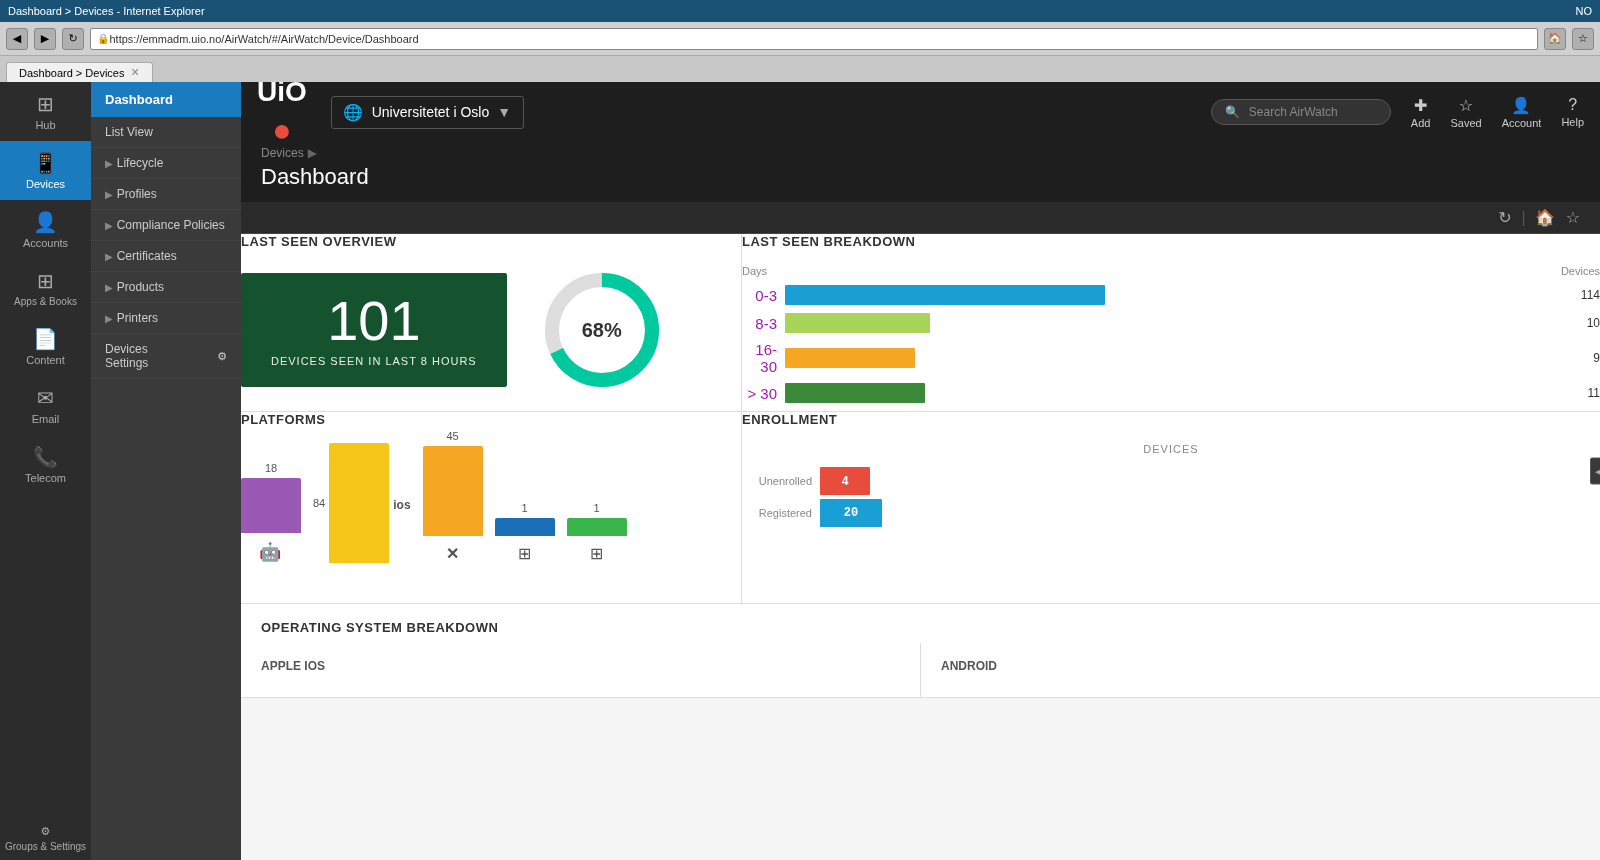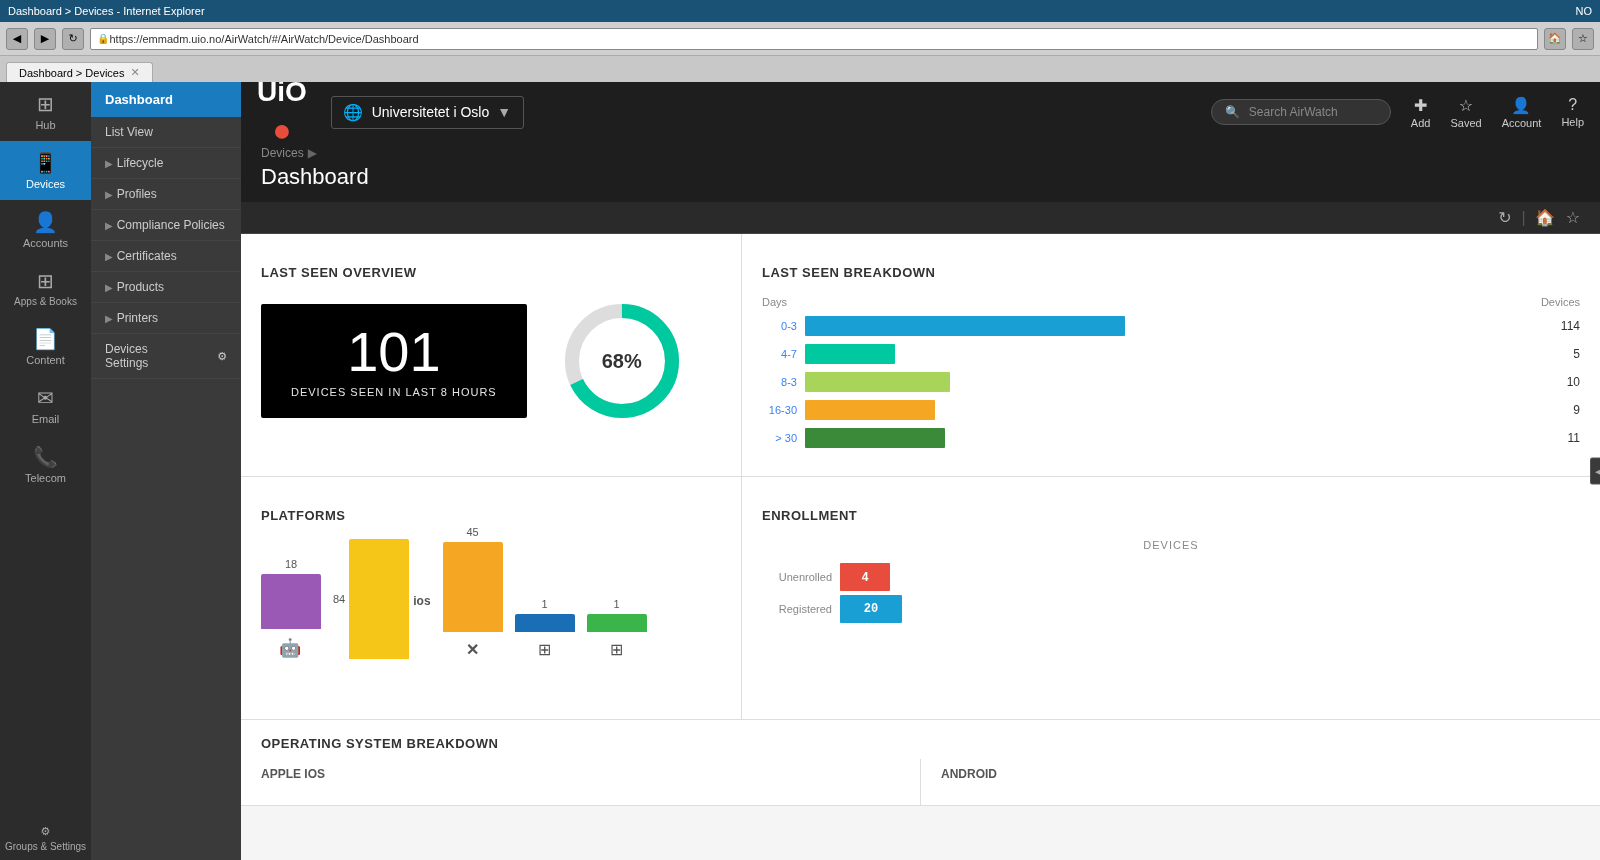--- a/index.html
+++ b/index.html
@@ -253,39 +253,37 @@
       padding: 0;
       background: #f5f5f5;
     }
     .dashboard-row {
       display: flex;
       border-bottom: 1px solid #ddd;
       background: white;
     }
     .dashboard-section {
       flex: 1;
-      padding: 20px;
-      margin-top: 11px;
     }
     .section-title {
       font-size: 13px;
       font-weight: bold;
       color: #333;
       margin-bottom: 16px;
       letter-spacing: 0.5px;
     }
 
     
     .last-seen-left {
       display: flex;
       align-items: center;
       gap: 30px;
     }
     .big-stat-box {
-      background: #000000;
+      background: #14532d;
       color: white;
       padding: 20px 30px;
       text-align: center;
       min-width: 220px;
       border-radius: 2px;
     }
     .big-stat-number {
       font-size: 56px;
       font-weight: 300;
       line-height: 1;
@@ -326,22 +324,22 @@
     }
     .breakdown-row {
       display: flex;
       align-items: center;
       margin-bottom: 8px;
       gap: 8px;
     }
     .breakdown-label {
       width: 35px;
       text-align: right;
-      color: #3b82f6;
-      font-size: 11px;
+      color: #a21caf;
+      font-size: 15px;
       flex-shrink: 0;
     }
     .breakdown-bar-container {
       flex: 1;
       height: 20px;
     }
     .breakdown-bar {
       height: 100%;
       border-radius: 1px;
     }
@@ -414,20 +412,21 @@
       flex: 1;
       padding: 8px 20px 16px 20px;
       border-right: 1px solid #ddd;
     }
     .os-column:last-child { border-right: none; }
     .os-column-title {
       font-size: 12px;
       color: #555;
       margin-bottom: 8px;
       font-weight: bold;
+      margin-top: 8px;
     }
 
     
     .app-footer {
       background: #2c2c2c;
       color: #666;
       font-size: 10px;
       padding: 4px 10px;
       display: flex;
       gap: 6px;
@@ -623,27 +622,20 @@
               <span>Devices</span>
             </div>
             <div class="breakdown-row">
               <span class="breakdown-label">0-3</span>
               <div class="breakdown-bar-container">
                 <div class="breakdown-bar" style="width:320px; background:#1a9fd4;"></div>
               </div>
               <span class="breakdown-count">114</span>
             </div>
             <div class="breakdown-row">
-              <span class="breakdown-label">4-7</span>
-              <div class="breakdown-bar-container">
-                <div class="breakdown-bar" style="width:90px; background:#00c9a0;"></div>
-              </div>
-              <span class="breakdown-count">5</span>
-            </div>
-            <div class="breakdown-row">
               <span class="breakdown-label">8-3</span>
               <div class="breakdown-bar-container">
                 <div class="breakdown-bar" style="width:145px; background:#a8d45a;"></div>
               </div>
               <span class="breakdown-count">10</span>
             </div>
             <div class="breakdown-row">
               <span class="breakdown-label">16-30</span>
               <div class="breakdown-bar-container">
                 <div class="breakdown-bar" style="width:130px; background:#f5a623;"></div>

